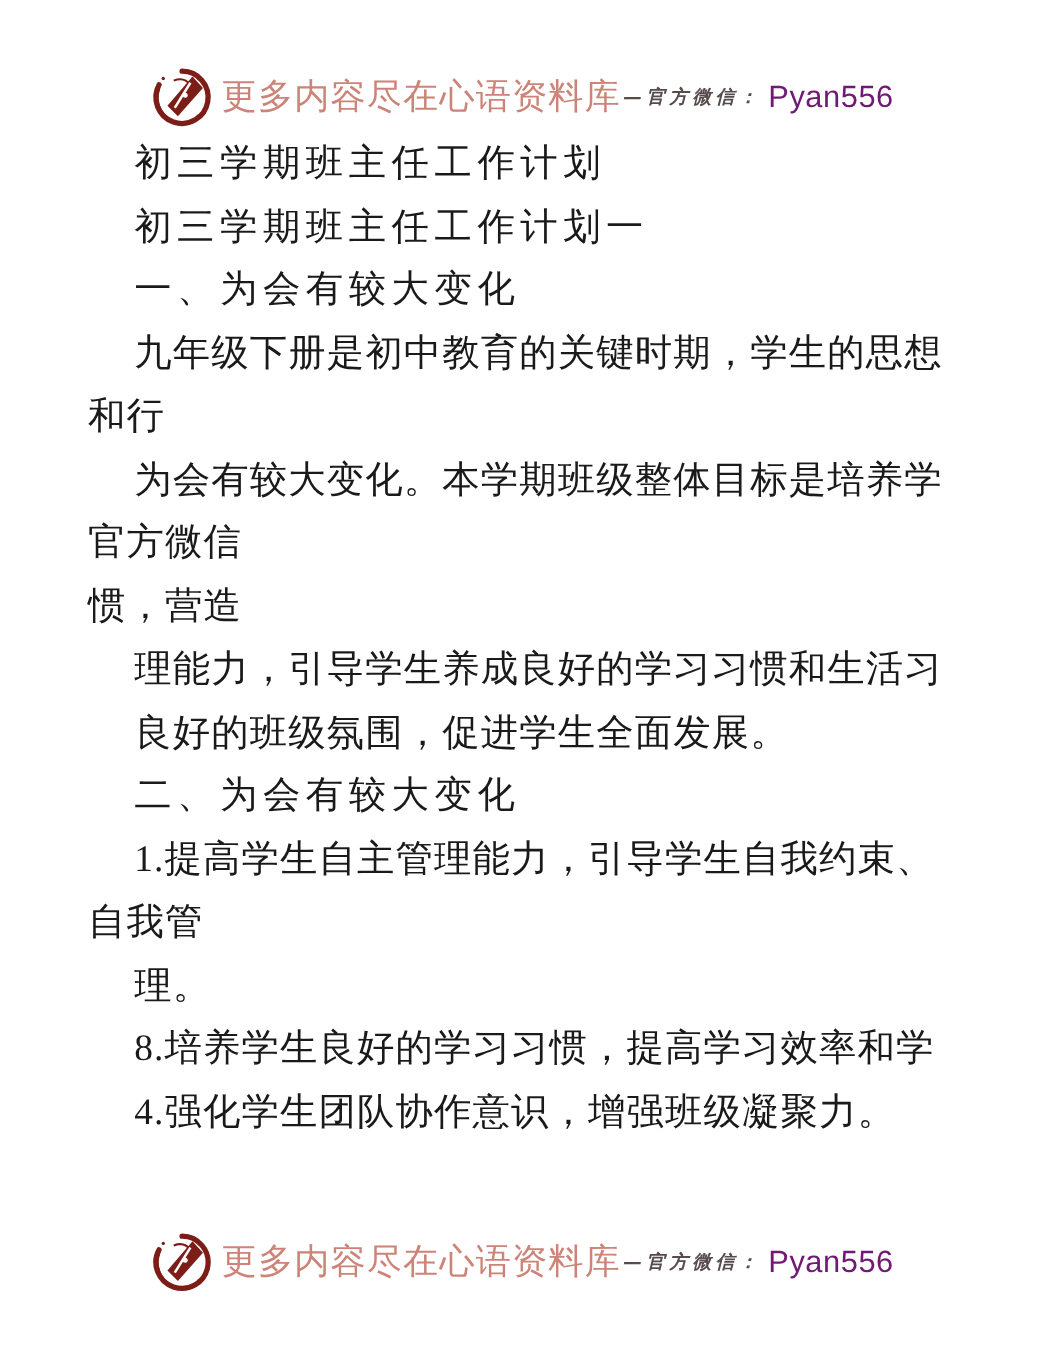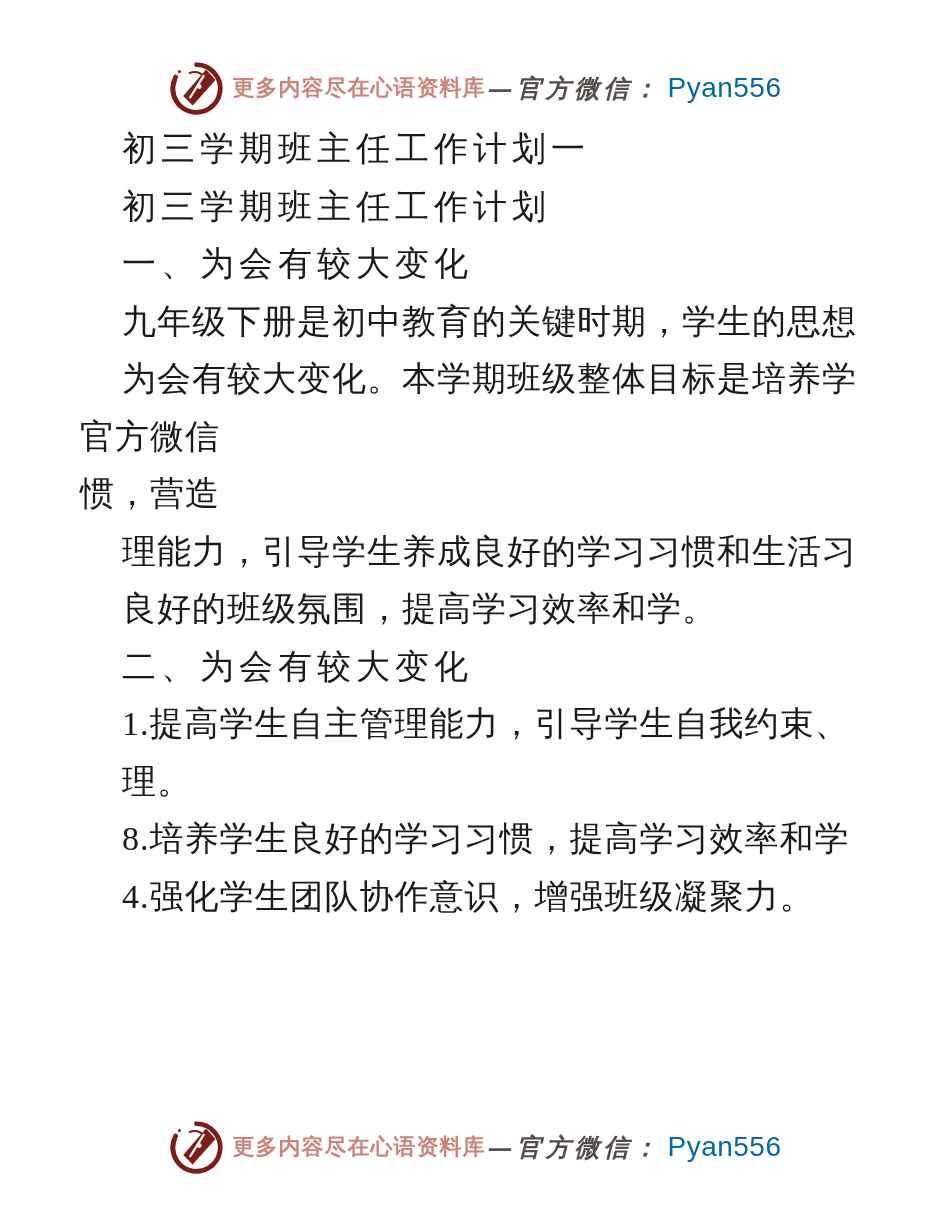--- a/index.html
+++ b/index.html
@@ -29,38 +29,38 @@
   .watermark.footer { top: 1118px; }
 
   .wm-logo {
     width: 57px;
     height: 57px;
     flex: 0 0 auto;
     margin-right: 7px;
   }
   .wm-main {
     color: #cd8478;
-    font-size: 22px;
-    font-weight: 700;
+    font-size: 32px;
+    font-weight: 400;
     font-family: "Liberation Serif", serif;
     letter-spacing: 1px;
     white-space: nowrap;
   }
   .wm-wechat {
     color: #564c4b;
-    font-size: 25px;
+    font-size: 17px;
     font-style: italic;
     font-weight: 600;
     font-family: "DejaVu Serif", serif;
     letter-spacing: 4px;
     white-space: nowrap;
     margin: 0 6px 0 2px;
   }
   .wm-account {
-    color: #0369a1;
+    color: #701a75;
     font-size: 28px;
     font-family: "Liberation Sans", sans-serif;
     letter-spacing: 0.5px;
     white-space: nowrap;
   }
 
   
   .doc {
     position: absolute;
     top: 120px;
@@ -95,31 +95,33 @@
 
     <circle cx="12" cy="12" r="1.6" fill="#7d1d17"></circle>
     <circle cx="46" cy="48" r="1.8" fill="#7d1d17"></circle>
   </svg>
   <span class="wm-main">更多内容尽在心语资料库</span>
     <span class="wm-wechat">—官方微信：</span>
     <span class="wm-account">Pyan556</span>
 </div>
 
 <div class="doc">
+  <div class="line indent heading">初三学期班主任工作计划</div>
   <div class="line indent heading">初三学期班主任工作计划一</div>
-  <div class="line indent heading">初三学期班主任工作计划</div>
   <div class="line indent heading">一、为会有较大变化</div>
   <div class="line indent">九年级下册是初中教育的关键时期，学生的思想</div>
+  <div class="line">和行</div>
   <div class="line indent">为会有较大变化。本学期班级整体目标是培养学</div>
   <div class="line">官方微信</div>
   <div class="line">惯，营造</div>
   <div class="line indent">理能力，引导学生养成良好的学习习惯和生活习</div>
-  <div class="line indent">良好的班级氛围，提高学习效率和学。</div>
+  <div class="line indent">良好的班级氛围，促进学生全面发展。</div>
   <div class="line indent heading">二、为会有较大变化</div>
   <div class="line indent">1.提高学生自主管理能力，引导学生自我约束、</div>
+  <div class="line">自我管</div>
   <div class="line indent">理。</div>
   <div class="line indent">8.培养学生良好的学习习惯，提高学习效率和学</div>
   <div class="line indent">4.强化学生团队协作意识，增强班级凝聚力。</div>
 </div>
 
 <div class="watermark footer">
   <svg class="wm-logo" viewBox="0 0 60 60" aria-hidden="true">
     <path d="M30 5 A 25 25 0 1 1 8 18" fill="none" stroke="#7d1d17" stroke-width="5" stroke-linecap="round"></path>
     <path d="M8 22 A 25 25 0 0 0 24 54" fill="none" stroke="#7d1d17" stroke-width="2.2" stroke-linecap="round"></path>
     <path d="M22 14 q 10 -4 16 4" fill="none" stroke="#7d1d17" stroke-width="2"></path>

